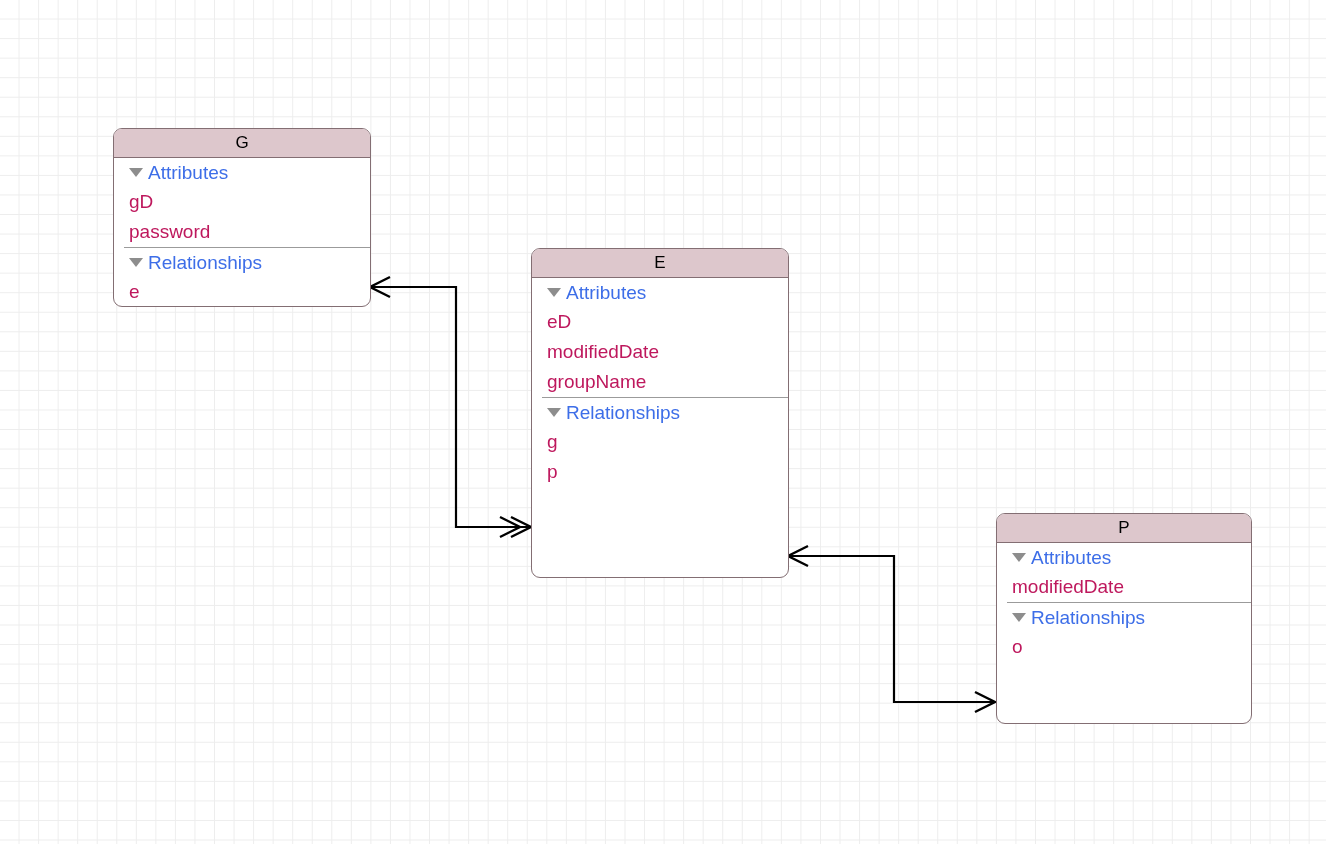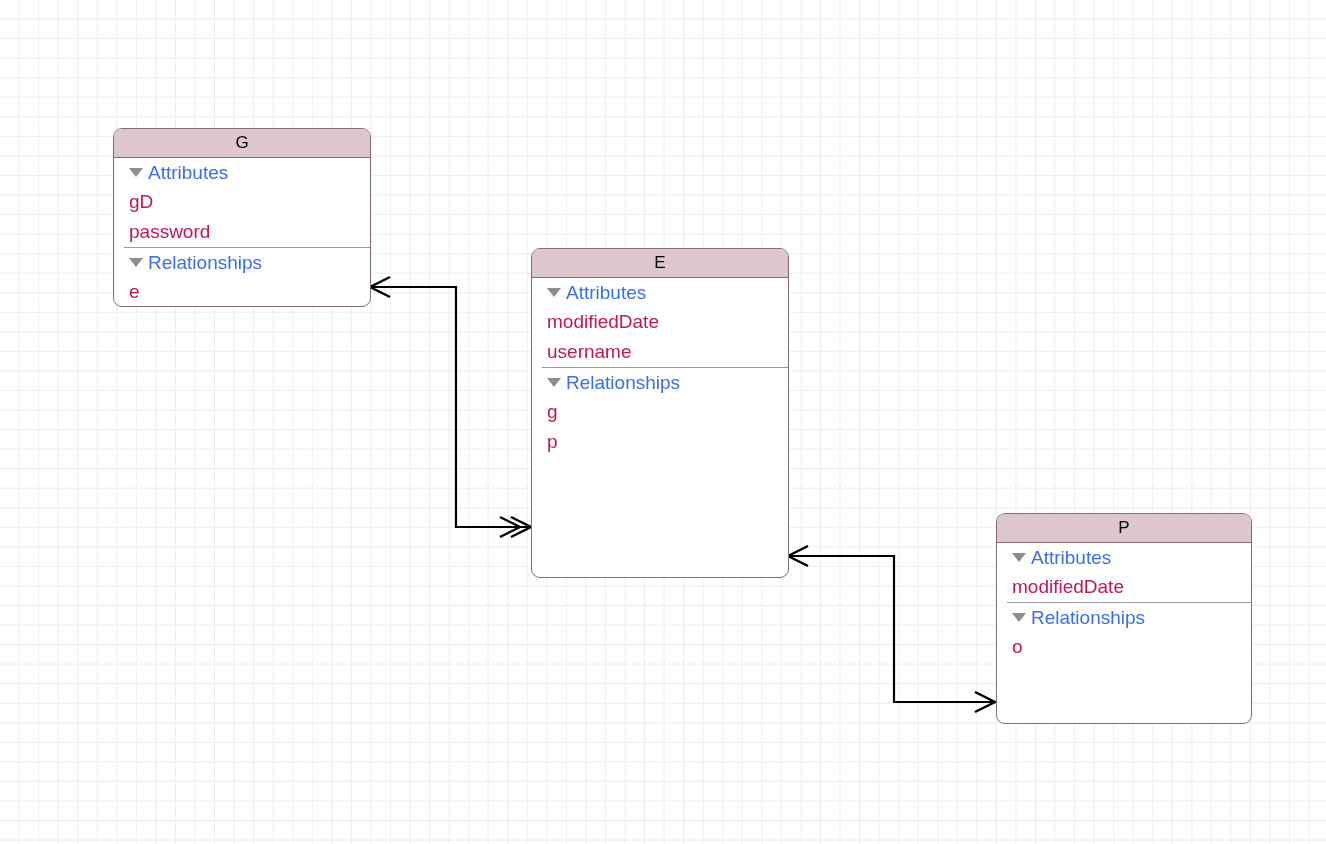--- a/index.html
+++ b/index.html
@@ -142,22 +142,23 @@
     </div>
   </div>
 
   <div class="entity" style="left:531px; top:248px; width:258px; height:330px;">
     <div class="entity-header">E</div>
     <div class="section">
       <div class="section-header">
         <span class="tri"></span>
         <span>Attributes</span>
       </div>
+      <div class="row">eD</div>
       <div class="row">modifiedDate</div>
-      <div class="row">username</div>
+      <div class="row">groupName</div>
     </div>
     <div class="section">
       <div class="section-header">
         <span class="tri"></span>
         <span>Relationships</span>
       </div>
       <div class="row">g</div>
       <div class="row">p</div>
     </div>
   </div>

